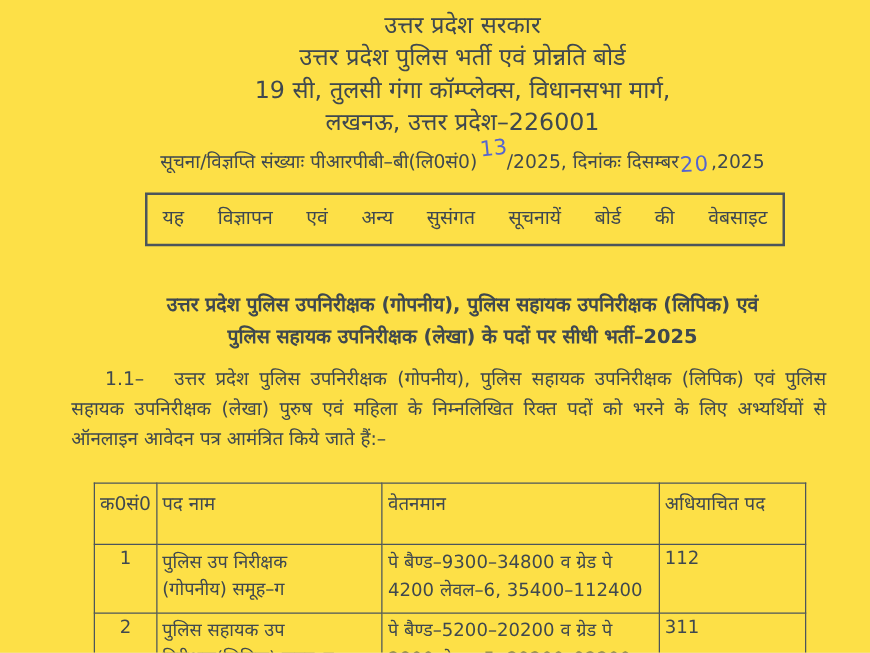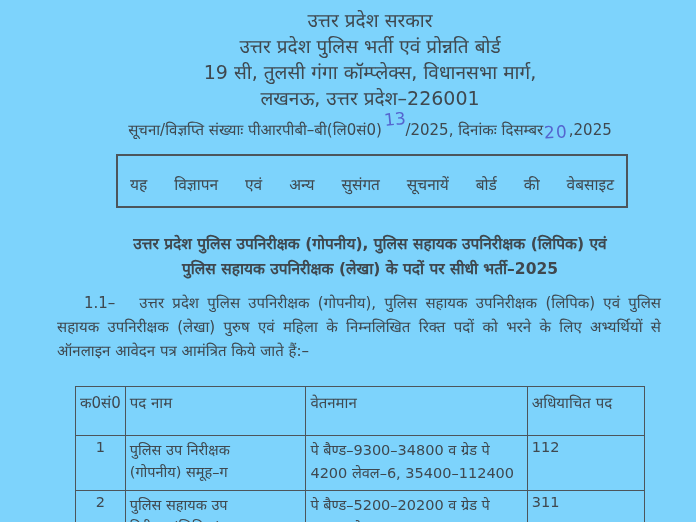--- a/index.html
+++ b/index.html
@@ -1,40 +1,40 @@
 <!DOCTYPE html>
 <html lang="hi"><head>
 <meta charset="utf-8">
 <style>
   html,body{margin:0;padding:0;}
   body{background:#e8e8e8;font-family:"DejaVu Sans","Liberation Sans",sans-serif;}
   .page{
     position:relative;width:696px;height:522px;margin:0 auto;
-    background:#7dd3fc;overflow:hidden;color:#3f484f;
+    background:#fde047;overflow:hidden;color:#3f484f;
   }
   
   .letterhead{
     position:absolute;top:7px;left:45px;width:650px;
     text-align:center;font-size:19px;line-height:26px;font-weight:500;
   }
   
   .notice-line{
     position:absolute;top:117px;left:45px;width:650px;
     text-align:center;font-size:15px;line-height:24px;white-space:nowrap;
   }
   .hw{
     color:#5565cf;display:inline-block;position:relative;
     font-size:17px;font-weight:500;
   }
   .hw-serial{top:-10px;left:1px;transform:rotate(-6deg);margin:0 1px;}
   .hw-date{top:3px;transform:rotate(-3deg);letter-spacing:1px;margin:0 1px;}
   
   .website-box{
     position:absolute;top:154px;left:116px;width:484px;
-    border:2px solid #4c555b;padding:16px 12px 7px 12px;
+    border:2px solid #4c555b;padding:5px 12px 7px 12px;
     font-size:15.5px;line-height:27px;
   }
   .jline{text-align:justify;text-align-last:justify;}
   .url{font-weight:bold;letter-spacing:.2px;}
   
   .recruit-title{
     position:absolute;top:232px;left:45px;width:650px;
     text-align:center;font-weight:bold;font-size:15.5px;line-height:25px;
   }
   

